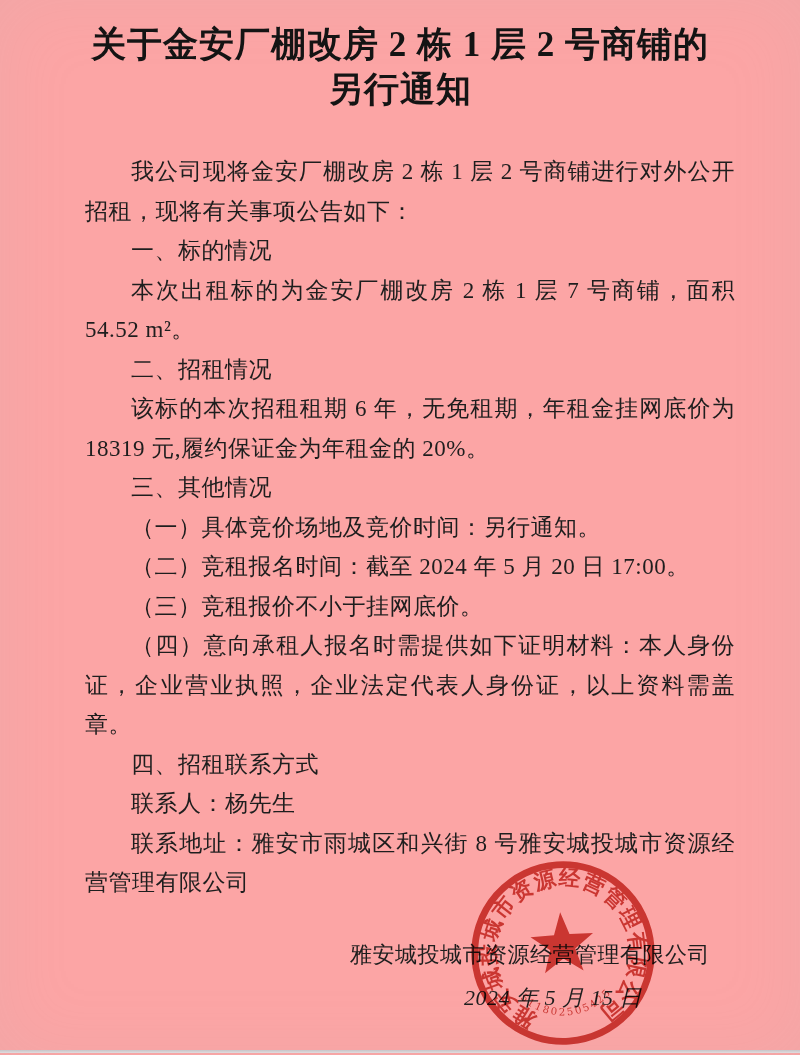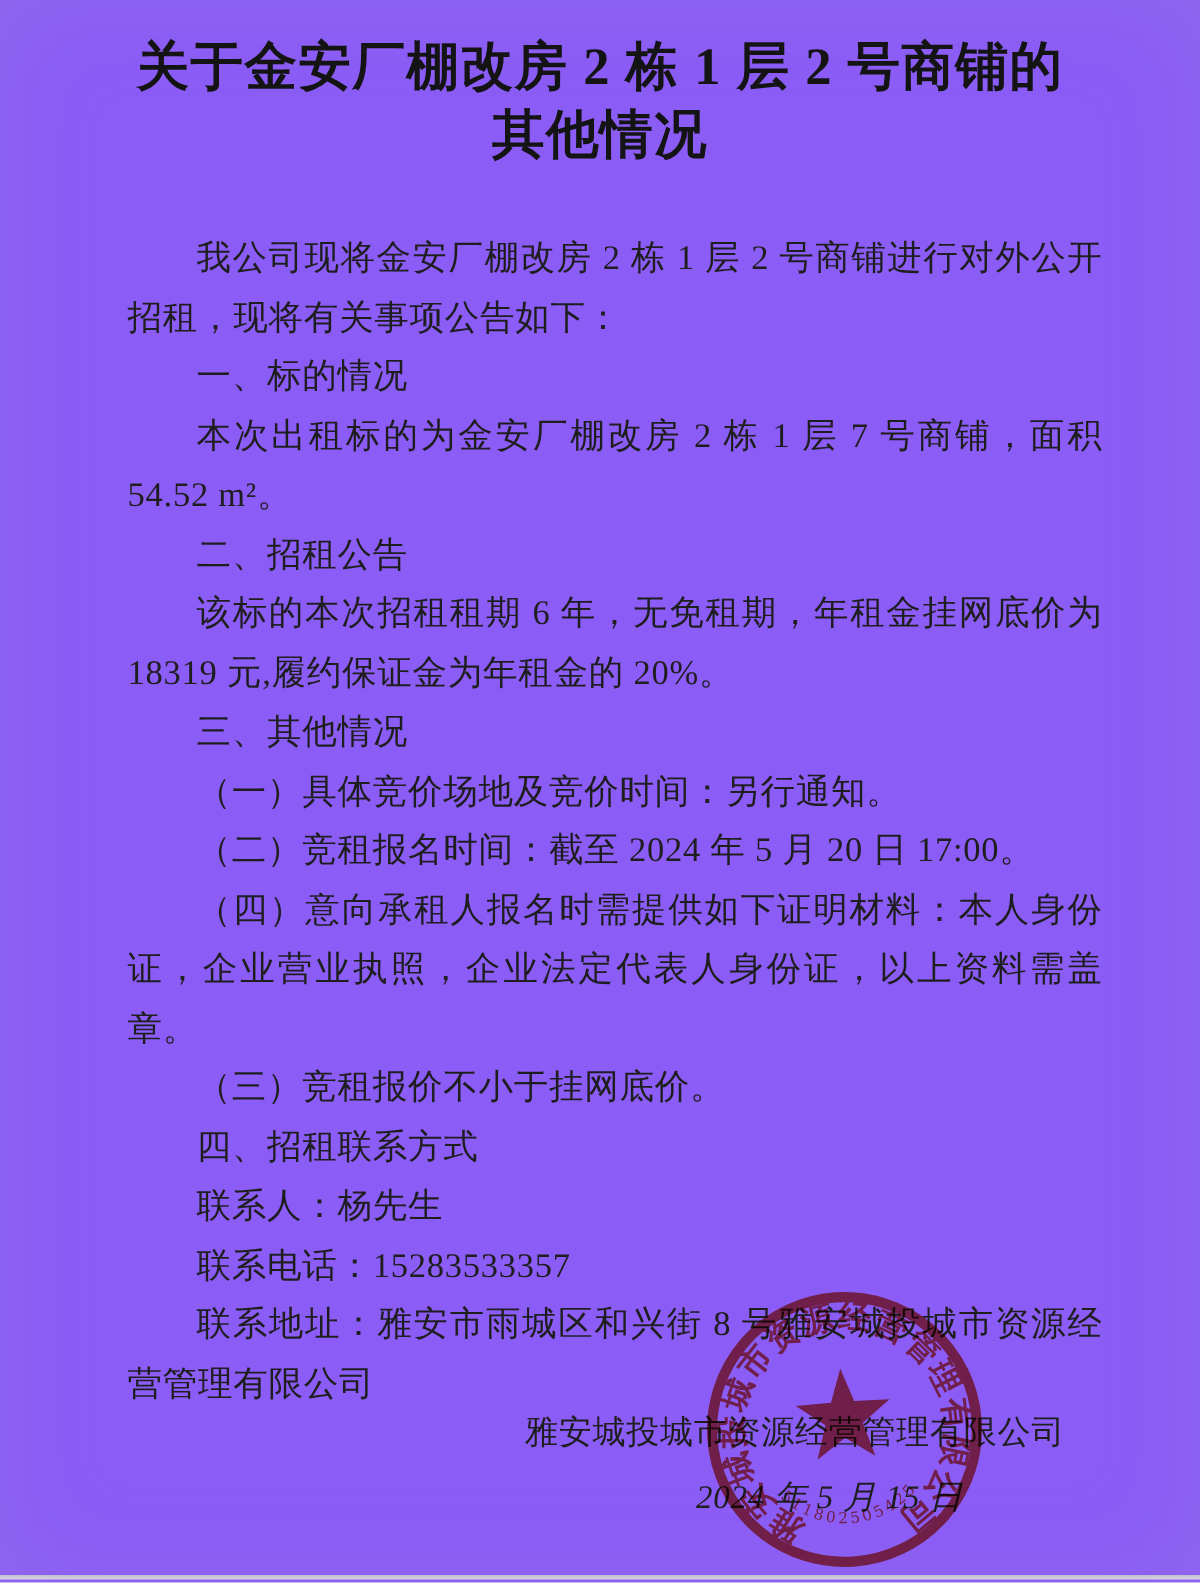--- a/index.html
+++ b/index.html
@@ -5,21 +5,21 @@
   html, body {
     margin: 0;
     padding: 0;
     background: #e8e8e8;
   }
   .page {
     position: relative;
     width: 800px;
     height: 1055px;
     margin: 0 auto;
-    background: #8b5cf6;
+    background: #fca5a5;
     overflow: hidden;
     box-shadow: inset 0 0 70px rgba(175,178,180,0.14);
     font-family: "Liberation Serif", "DejaVu Serif", serif;
     color: #1e1e1e;
   }
   .doc-title {
     padding-top: 22px;
     text-align: center;
     font-size: 35px;
     line-height: 45px;
@@ -82,37 +82,36 @@
     opacity: 0.9;
   }
 </style>
 </head>
 <body>
 
 <div class="page">
 
   <div class="doc-title">
     <div>关于金安厂棚改房 2 栋 1 层 2 号商铺的</div>
-    <div>其他情况</div>
+    <div>另行通知</div>
   </div>
 
   <div class="doc-body">
     <p class="para">我公司现将金安厂棚改房 2 栋 1 层 2 号商铺进行对外公开招租，现将有关事项公告如下：</p>
     <p class="para">一、标的情况</p>
     <p class="para">本次出租标的为金安厂棚改房 2 栋 1 层 7 号商铺，面积 54.52 m²。</p>
-    <p class="para">二、招租公告</p>
+    <p class="para">二、招租情况</p>
     <p class="para">该标的本次招租租期 6 年，无免租期，年租金挂网底价为 18319 元,履约保证金为年租金的 20%。</p>
     <p class="para">三、其他情况</p>
     <p class="para">（一）具体竞价场地及竞价时间：另行通知。</p>
     <p class="para">（二）竞租报名时间：截至 2024 年 5 月 20 日 17:00。</p>
+    <p class="para">（三）竞租报价不小于挂网底价。</p>
     <p class="para">（四）意向承租人报名时需提供如下证明材料：本人身份证，企业营业执照，企业法定代表人身份证，以上资料需盖章。</p>
-    <p class="para">（三）竞租报价不小于挂网底价。</p>
     <p class="para">四、招租联系方式</p>
     <p class="para">联系人：杨先生</p>
-    <p class="para">联系电话：15283533357</p>
     <p class="para">联系地址：雅安市雨城区和兴街 8 号雅安城投城市资源经营管理有限公司</p>
   </div>
 
   <div class="signature">
     <div class="sig-company">雅安城投城市资源经营管理有限公司</div>
     <div class="sig-date">2024 年 5 月 15 日</div>
   </div>
 
   <div class="seal-wrap">
     <svg viewBox="0 0 200 200">

